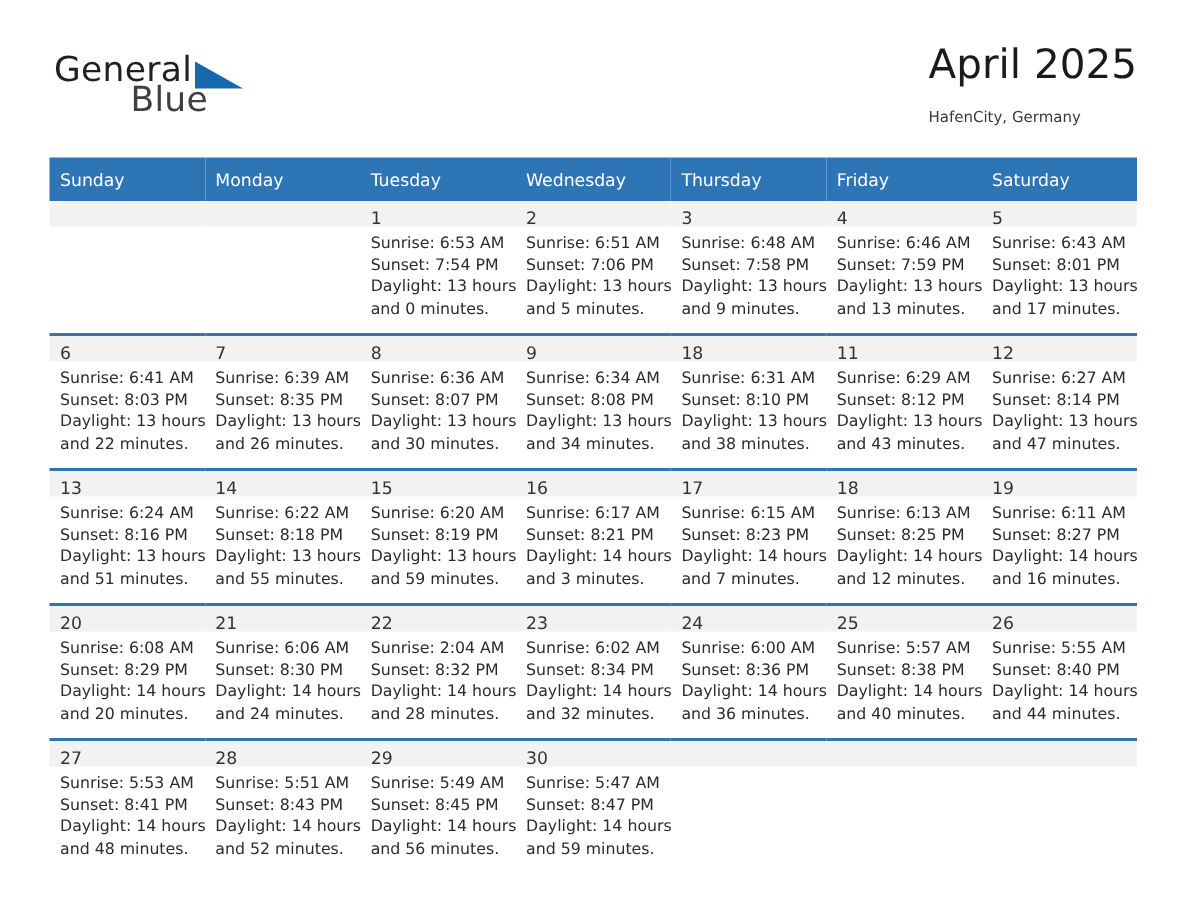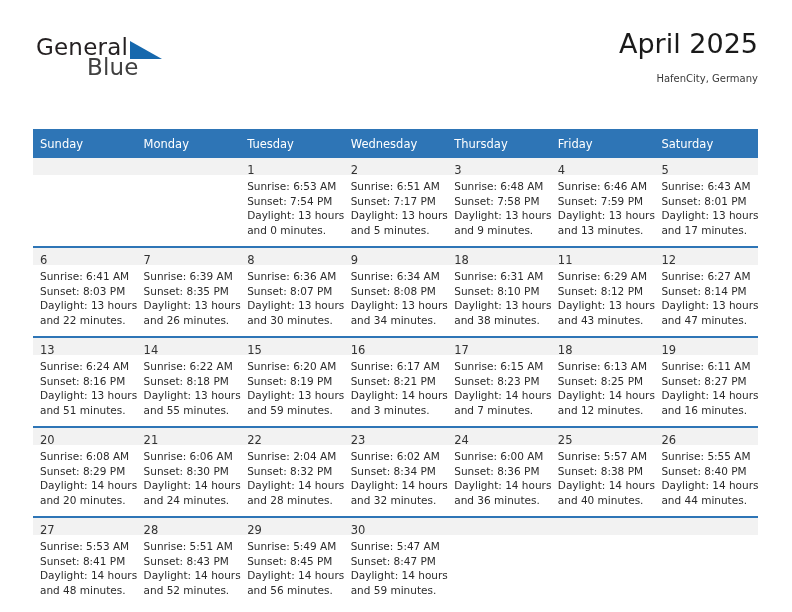--- a/index.html
+++ b/index.html
@@ -61,21 +61,21 @@
     width: 0;
     height: 0;
     border-left: 32px solid #1668ad;
     border-top: 18px solid transparent;
   }
 
   .title-block {
     position: absolute;
     right: 0;
     top: 0;
-    text-align: right;
+    text-align: left;
   }
   .cal-title {
     font-size: 27px;
     color: #1a1a1a;
     line-height: 32px;
     white-space: nowrap;
     font-weight: normal;
     font-family: "DejaVu Sans", sans-serif;
   }
   .cal-subtitle {
@@ -86,21 +86,20 @@
     white-space: nowrap;
     font-family: "DejaVu Sans", sans-serif;
   }
 
   
   .calendar {
     position: absolute;
     left: 33px;
     top: 105px;
     width: 725px;
-    margin-top: 24px;
   }
   table.cal {
     border-collapse: collapse;
     table-layout: fixed;
     width: 725px;
   }
   table.cal col { width: 103.57px; }
 
   thead th {
     background: #2e75b6;
@@ -215,21 +214,21 @@
                   <div>Daylight: 13 hours</div>
                   <div>and 0 minutes.</div>
                 </div>
               </div>
             </td>
             <td>
               <div class="cell-inner">
                 <div class="daynum-band"><span class="daynum">2</span></div>
                 <div class="details">
                   <div>Sunrise: 6:51 AM</div>
-                  <div>Sunset: 7:17 PM</div>
+                  <div>Sunset: 7:06 PM</div>
                   <div>Daylight: 13 hours</div>
                   <div>and 5 minutes.</div>
                 </div>
               </div>
             </td>
             <td>
               <div class="cell-inner">
                 <div class="daynum-band"><span class="daynum">3</span></div>
                 <div class="details">
                   <div>Sunrise: 6:48 AM</div>

